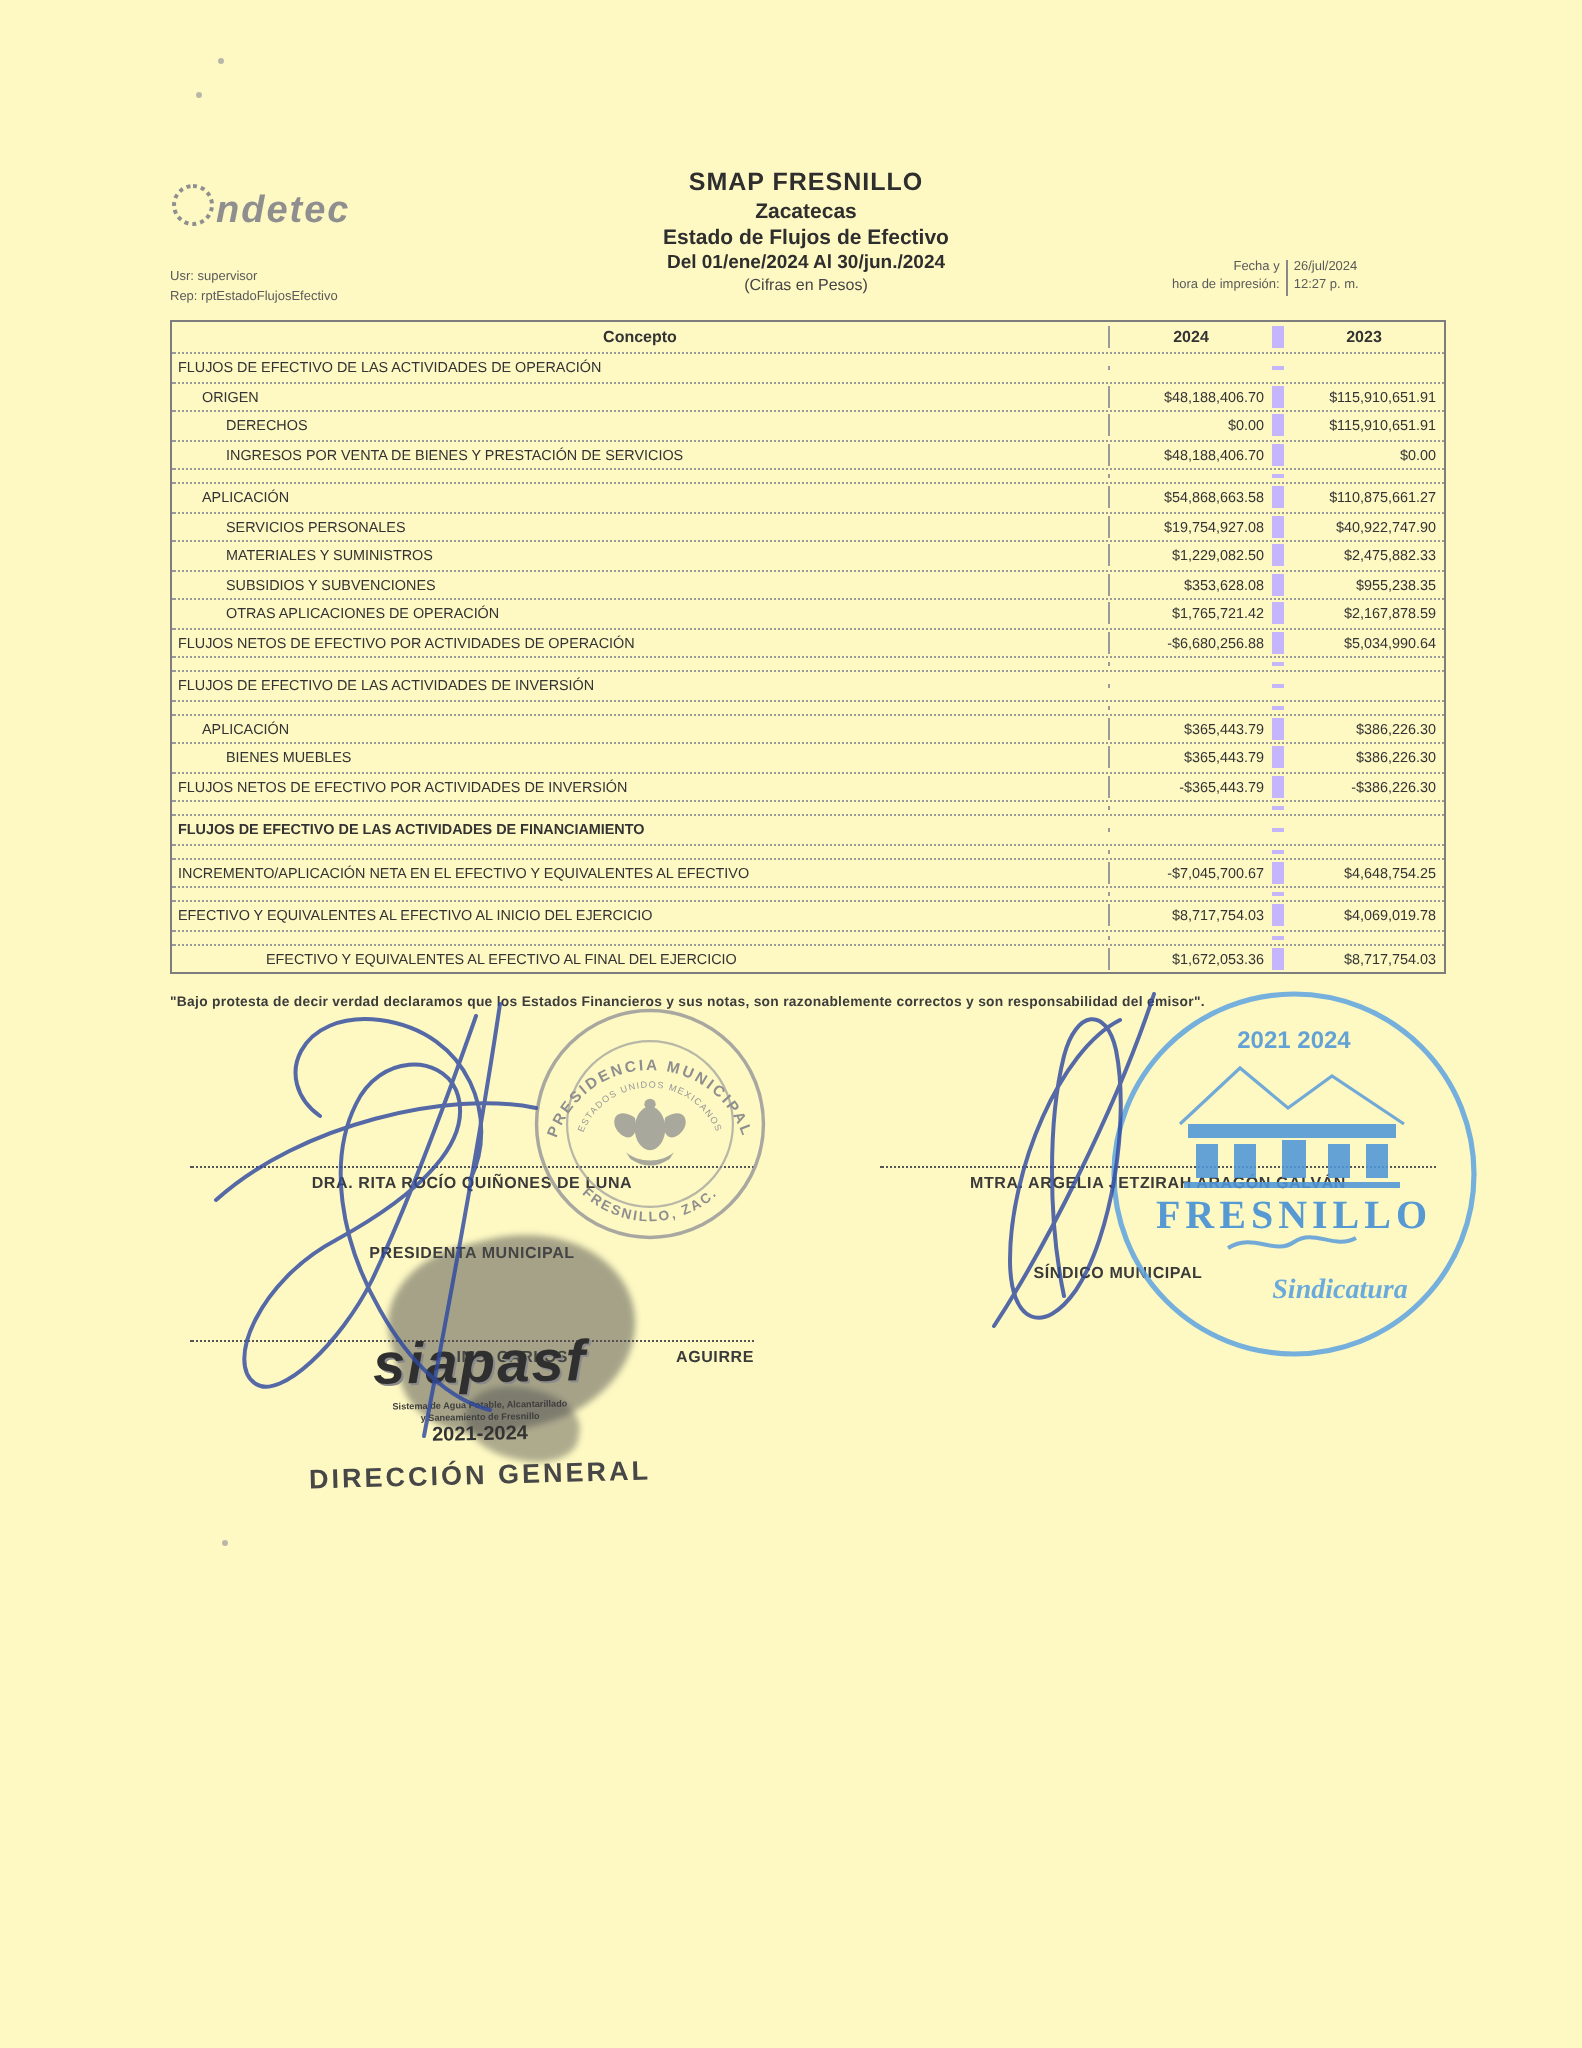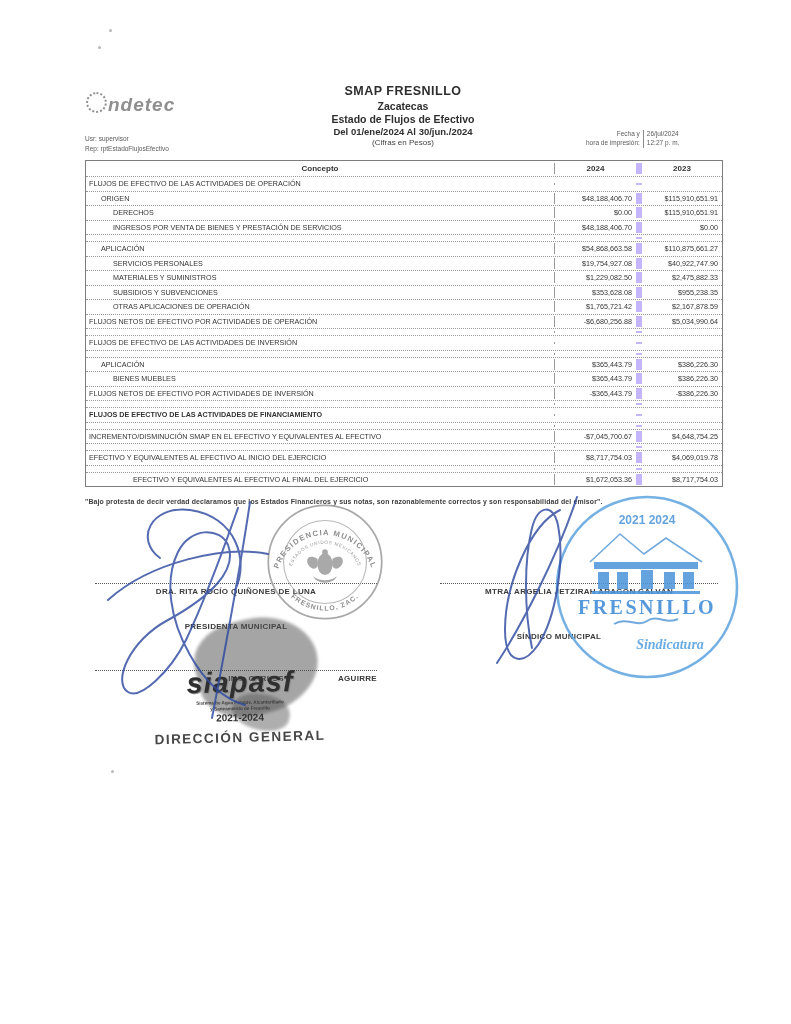--- a/index.html
+++ b/index.html
@@ -1,16 +1,16 @@
 <!DOCTYPE html>
 <html><head>
 <meta charset="utf-8">
 <style>
   html,body{margin:0;padding:0;background:#e8e8e8;}
-  #page{position:relative;width:791px;height:1024px;margin:0 auto;background:#ffffff;
+  #page{position:relative;width:791px;height:1024px;margin:0 auto;background:#fef9c3;
         font-family:"Liberation Sans",sans-serif;color:#2e2e2e;overflow:hidden;}
 
   
   .logo{position:absolute;left:86px;top:92px;font-style:italic;font-weight:bold;
         font-size:19px;color:#8f8f8f;letter-spacing:1px;}
   .logo .swirl{display:inline-block;width:17px;height:17px;border-radius:50%;
         border:2px dotted #8f8f8f;margin-right:1px;vertical-align:-2px;}
   .titleblock{position:absolute;left:85px;top:84px;width:636px;text-align:center;line-height:1.25;}
   .t1{font-size:12.5px;font-weight:bold;letter-spacing:.5px;}
   .t2{font-size:10.5px;font-weight:bold;}
@@ -204,21 +204,21 @@
       <div class="c-label" style="padding-left: 3px; font-weight: bold;">FLUJOS DE EFECTIVO DE LAS ACTIVIDADES DE FINANCIAMIENTO</div>
       <div class="c-v1"></div>
       <div class="c-v2"></div>
     </div>
         <div class="trow spacer">
       <div class="c-label"></div>
       <div class="c-v1"></div>
       <div class="c-v2"></div>
     </div>
         <div class="trow">
-      <div class="c-label" style="padding-left: 3px;">INCREMENTO/DISMINUCIÓN SMAP EN EL EFECTIVO Y EQUIVALENTES AL EFECTIVO</div>
+      <div class="c-label" style="padding-left: 3px;">INCREMENTO/APLICACIÓN NETA EN EL EFECTIVO Y EQUIVALENTES AL EFECTIVO</div>
       <div class="c-v1">-$7,045,700.67</div>
       <div class="c-v2">$4,648,754.25</div>
     </div>
         <div class="trow spacer">
       <div class="c-label"></div>
       <div class="c-v1"></div>
       <div class="c-v2"></div>
     </div>
         <div class="trow">
       <div class="c-label" style="padding-left: 3px;">EFECTIVO Y EQUIVALENTES AL EFECTIVO AL INICIO DEL EJERCICIO</div>

